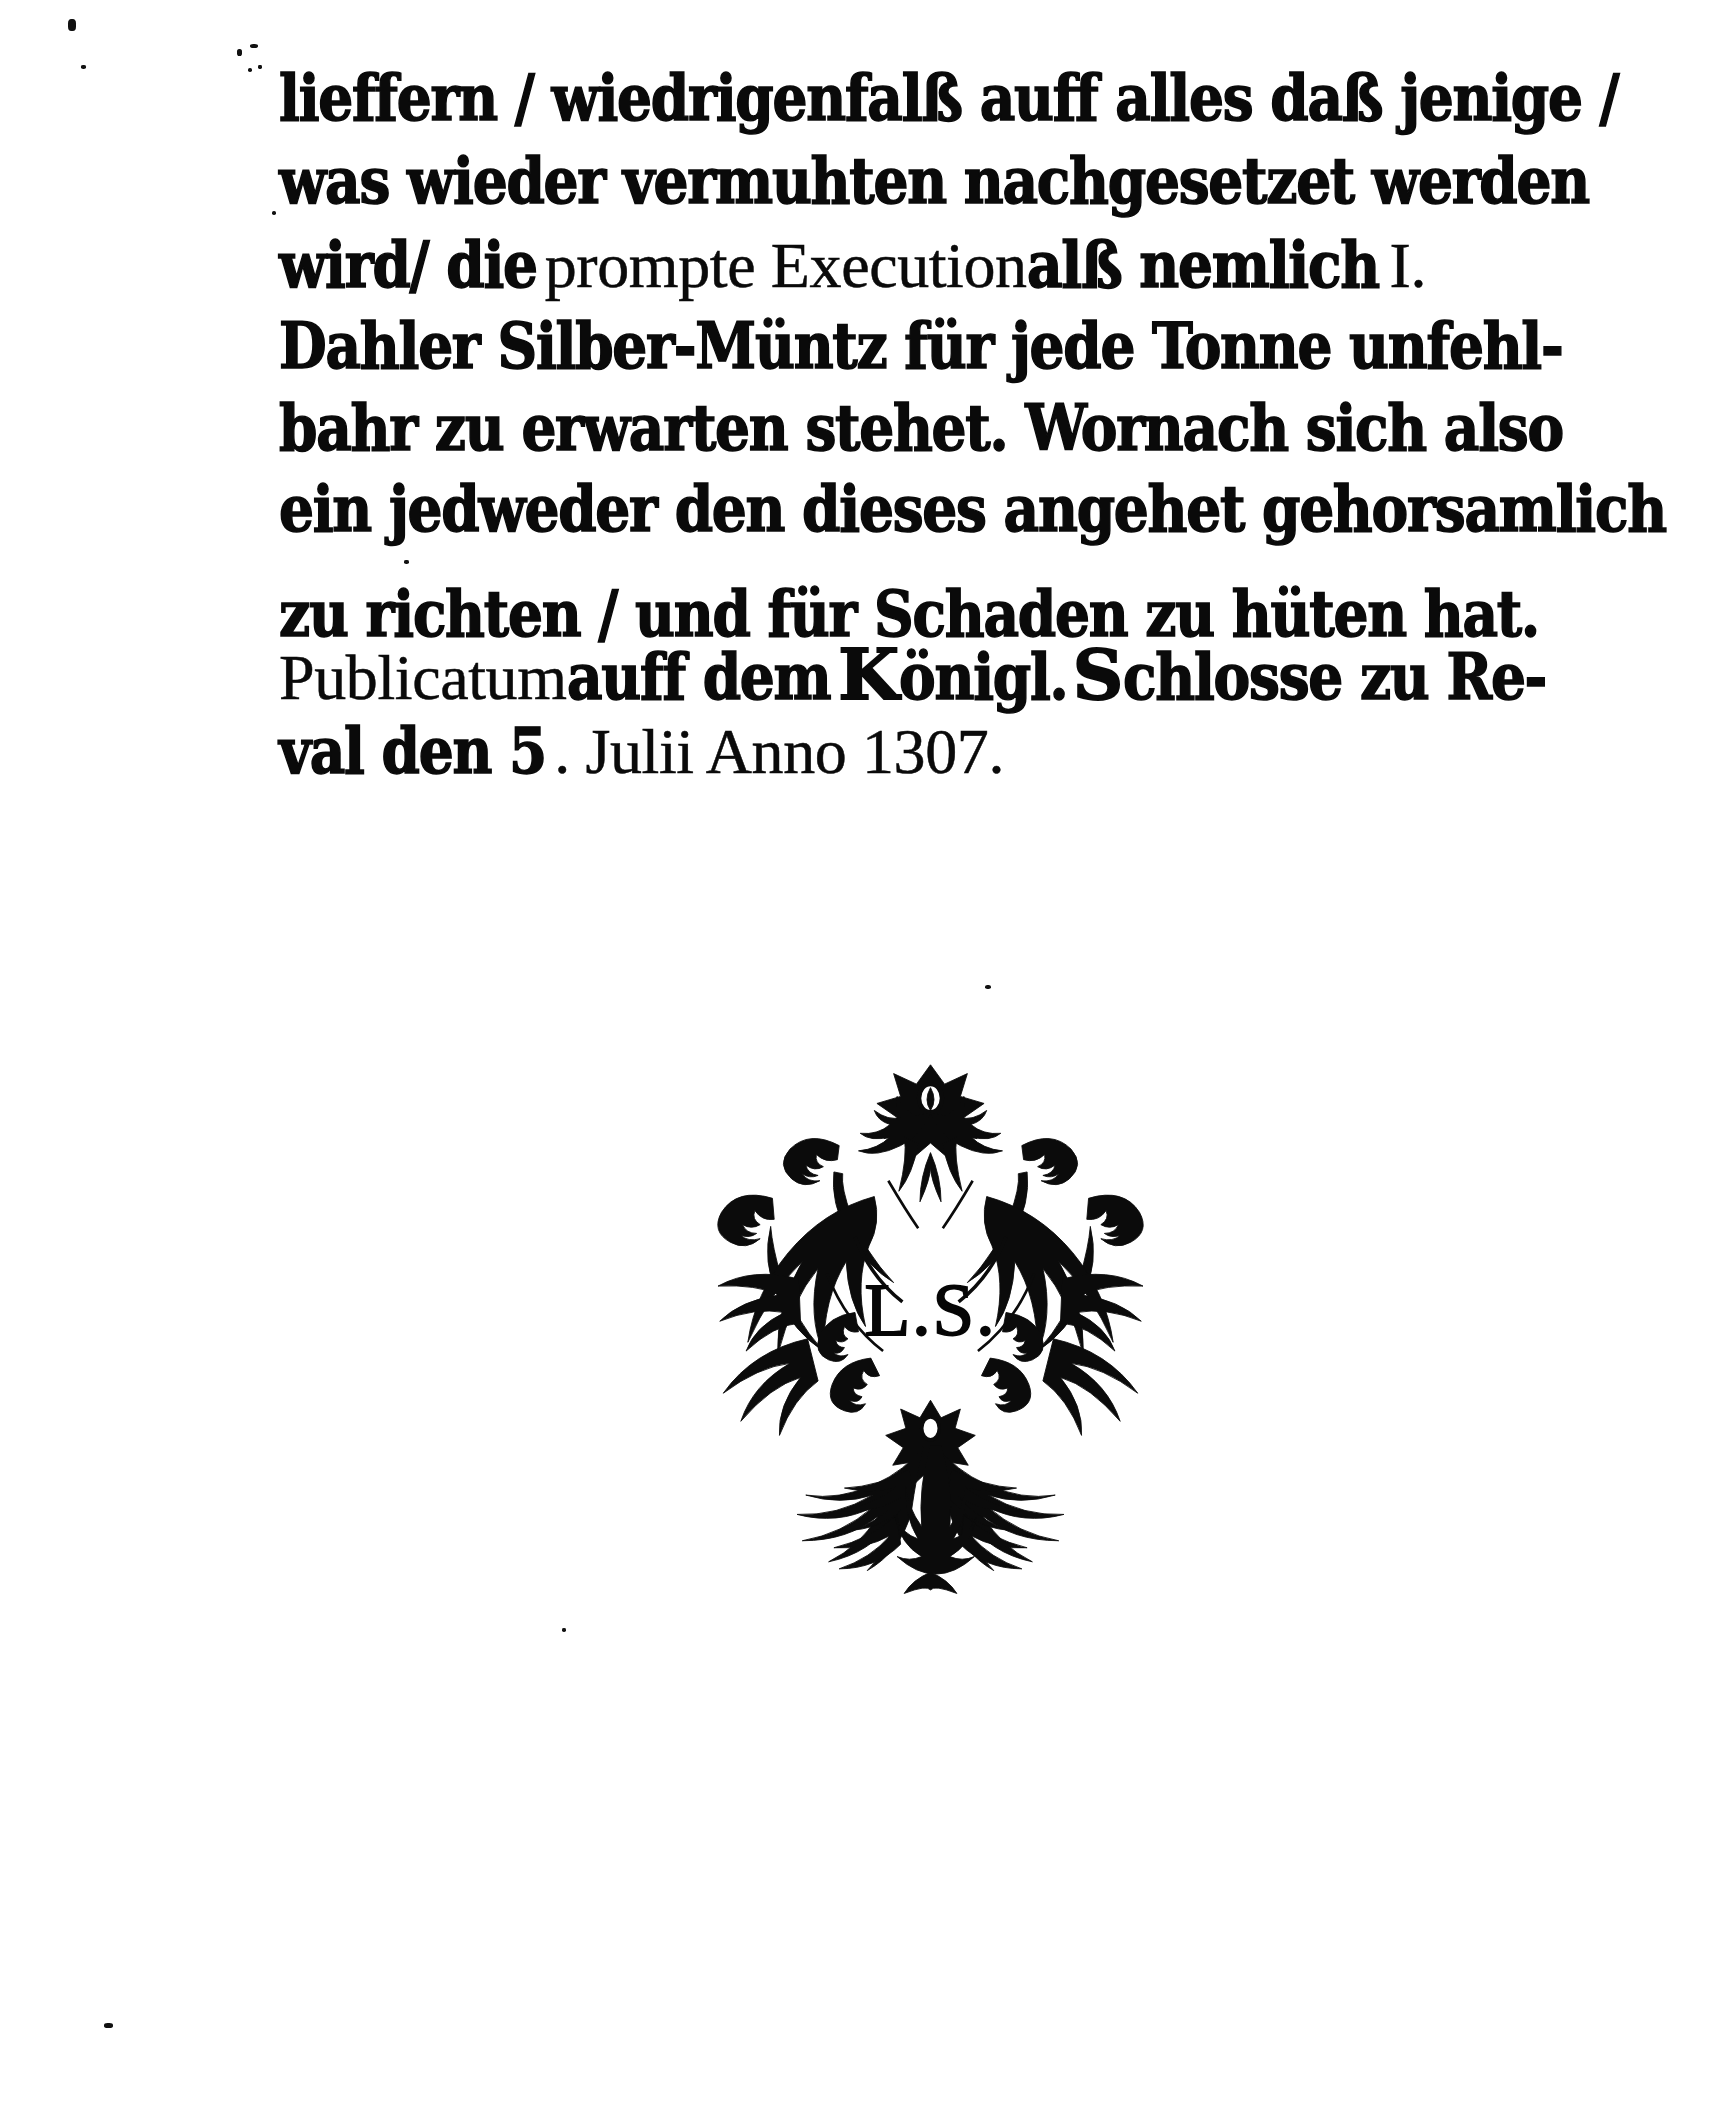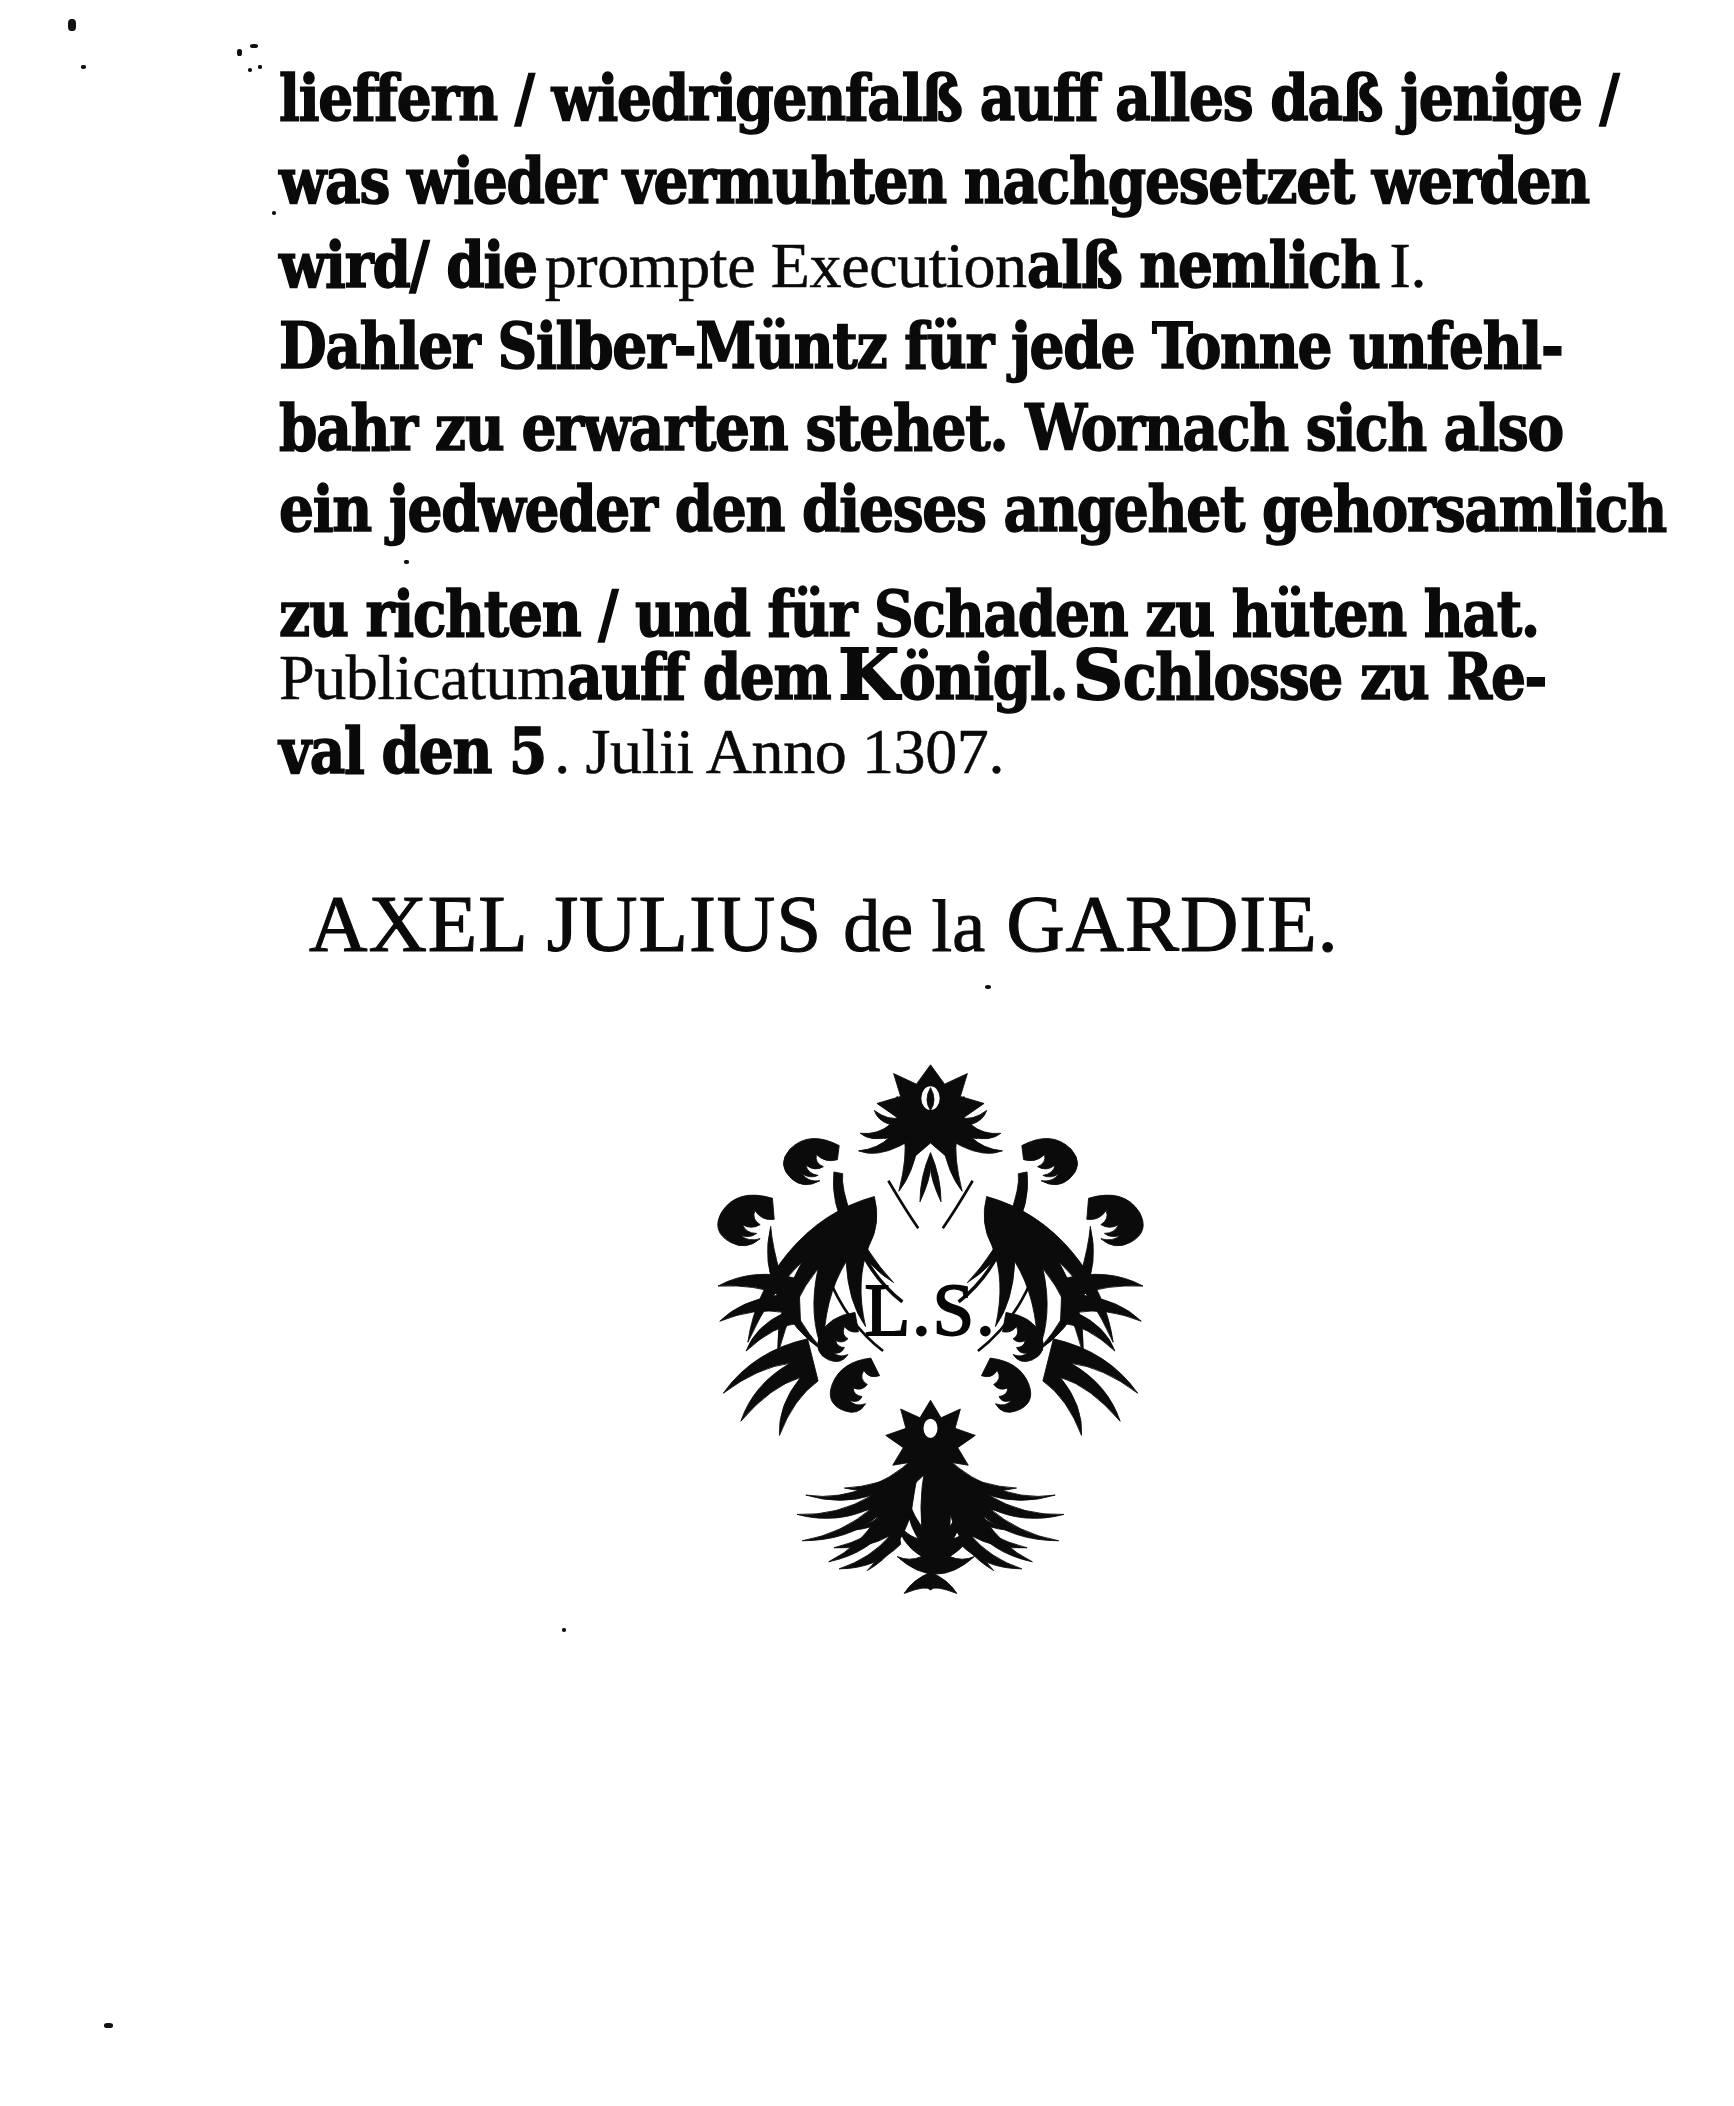--- a/index.html
+++ b/index.html
@@ -172,25 +172,20 @@
     <div class="tline line-abs L8">
       <span class="roman">Publicatum </span><span class="fraktur">auff dem </span><span class="initcap">K</span><span class="fraktur">önigl. </span><span class="initcap">S</span><span class="fraktur">chlosse zu Re-</span>
     </div>
 
     <div class="tline line-abs L9">
       <span class="fraktur">val den 5</span><span class="roman">. Julii Anno 1307.</span>
     </div>
 
   </div>
 
-  <div id="signature">
-    <span>AXEL JULIUS</span>
-    <span class="lc">de la</span>
-    <span>GARDIE</span><span>.</span>
-  </div>
 
   <div id="ornament">
     <svg viewBox="0 0 600 640" xmlns="http://www.w3.org/2000/svg">
       <g fill="#0b0b0b" stroke="#0b0b0b" stroke-width="1">
 
         <path d="M300 18 l16 22 26 -12 -8 26 27 8 -23 16 15 24 -28 -4 -4 27 -21 -18 -21 18 -4 -27 -28 4 15 -24 -23 -16 27 -8 -8 -26 26 12z"></path>
         <ellipse cx="300" cy="56" rx="13" ry="16" fill="#fff" stroke="#0b0b0b" stroke-width="5"></ellipse>
         <path d="M300 44 q8 14 0 26 q-8 -12 0 -26z"></path>
 
         <path d="M300 72 q-10 26 -34 38 q-28 14 -48 6 q22 -2 36 -16 q-22 6 -34 -4 q20 2 34 -10 q-14 -4 -18 -16 q16 12 30 8 q-8 -12 -4 -24 q8 16 22 22z"></path>

